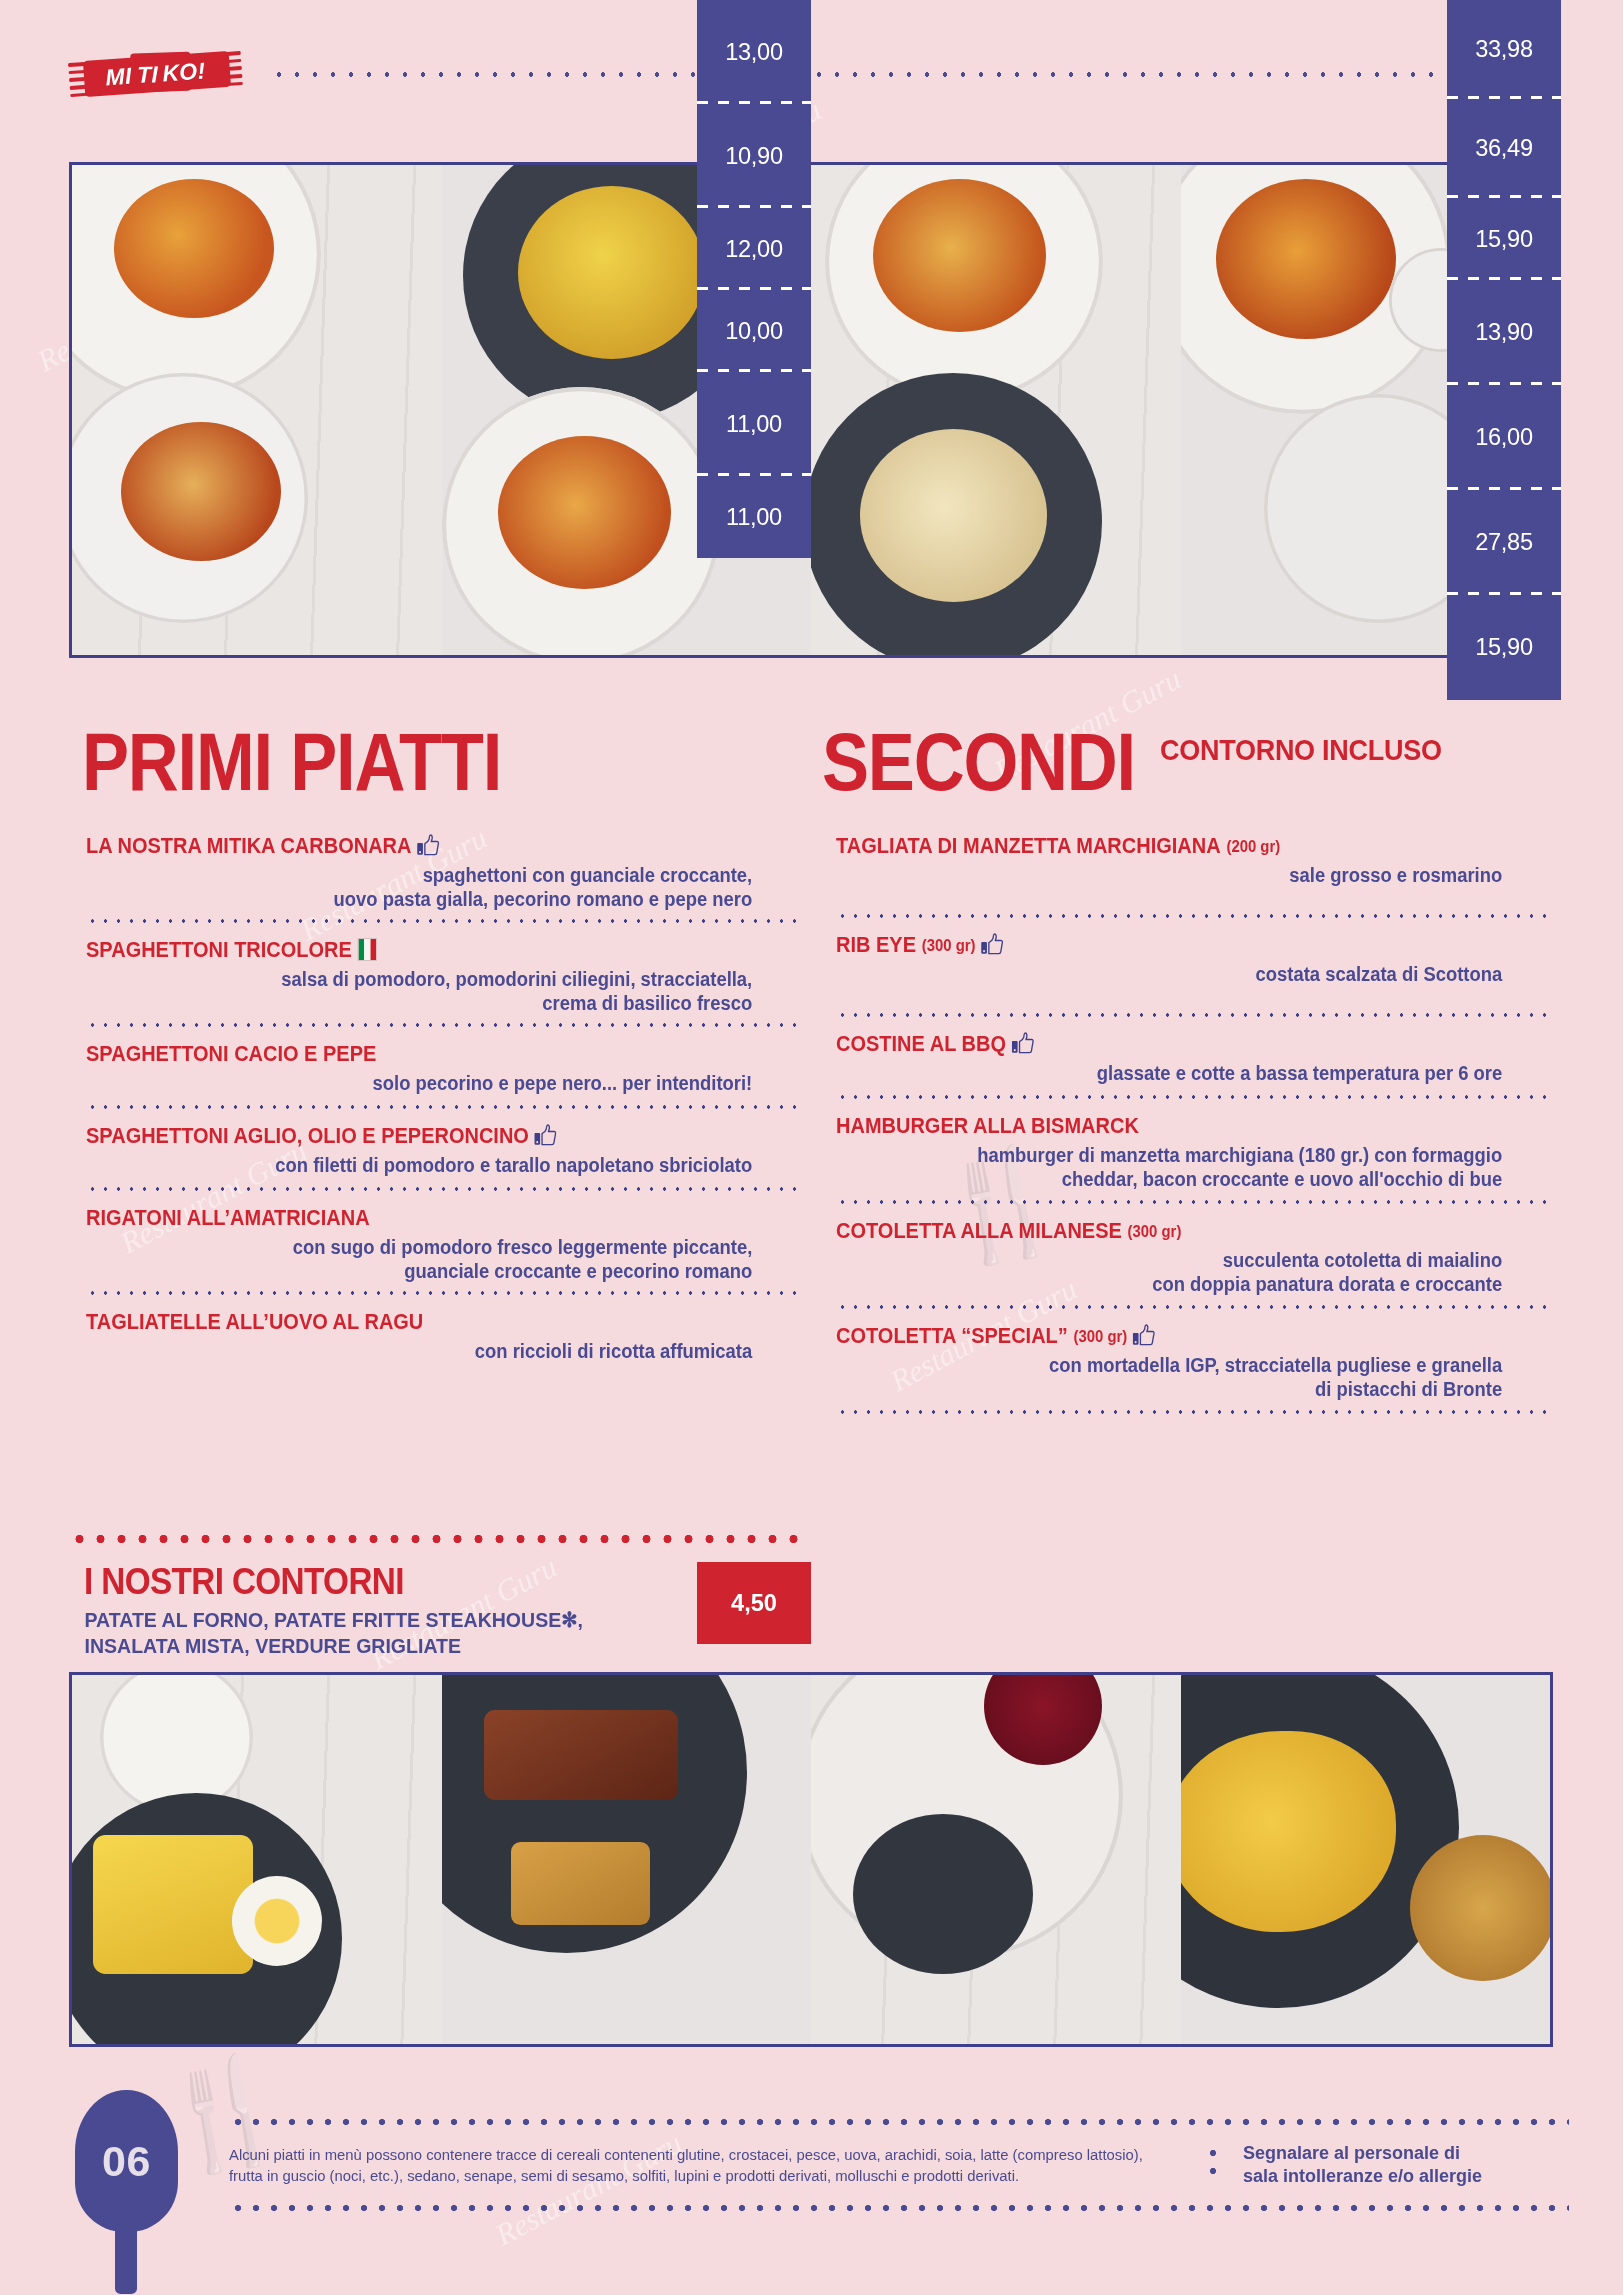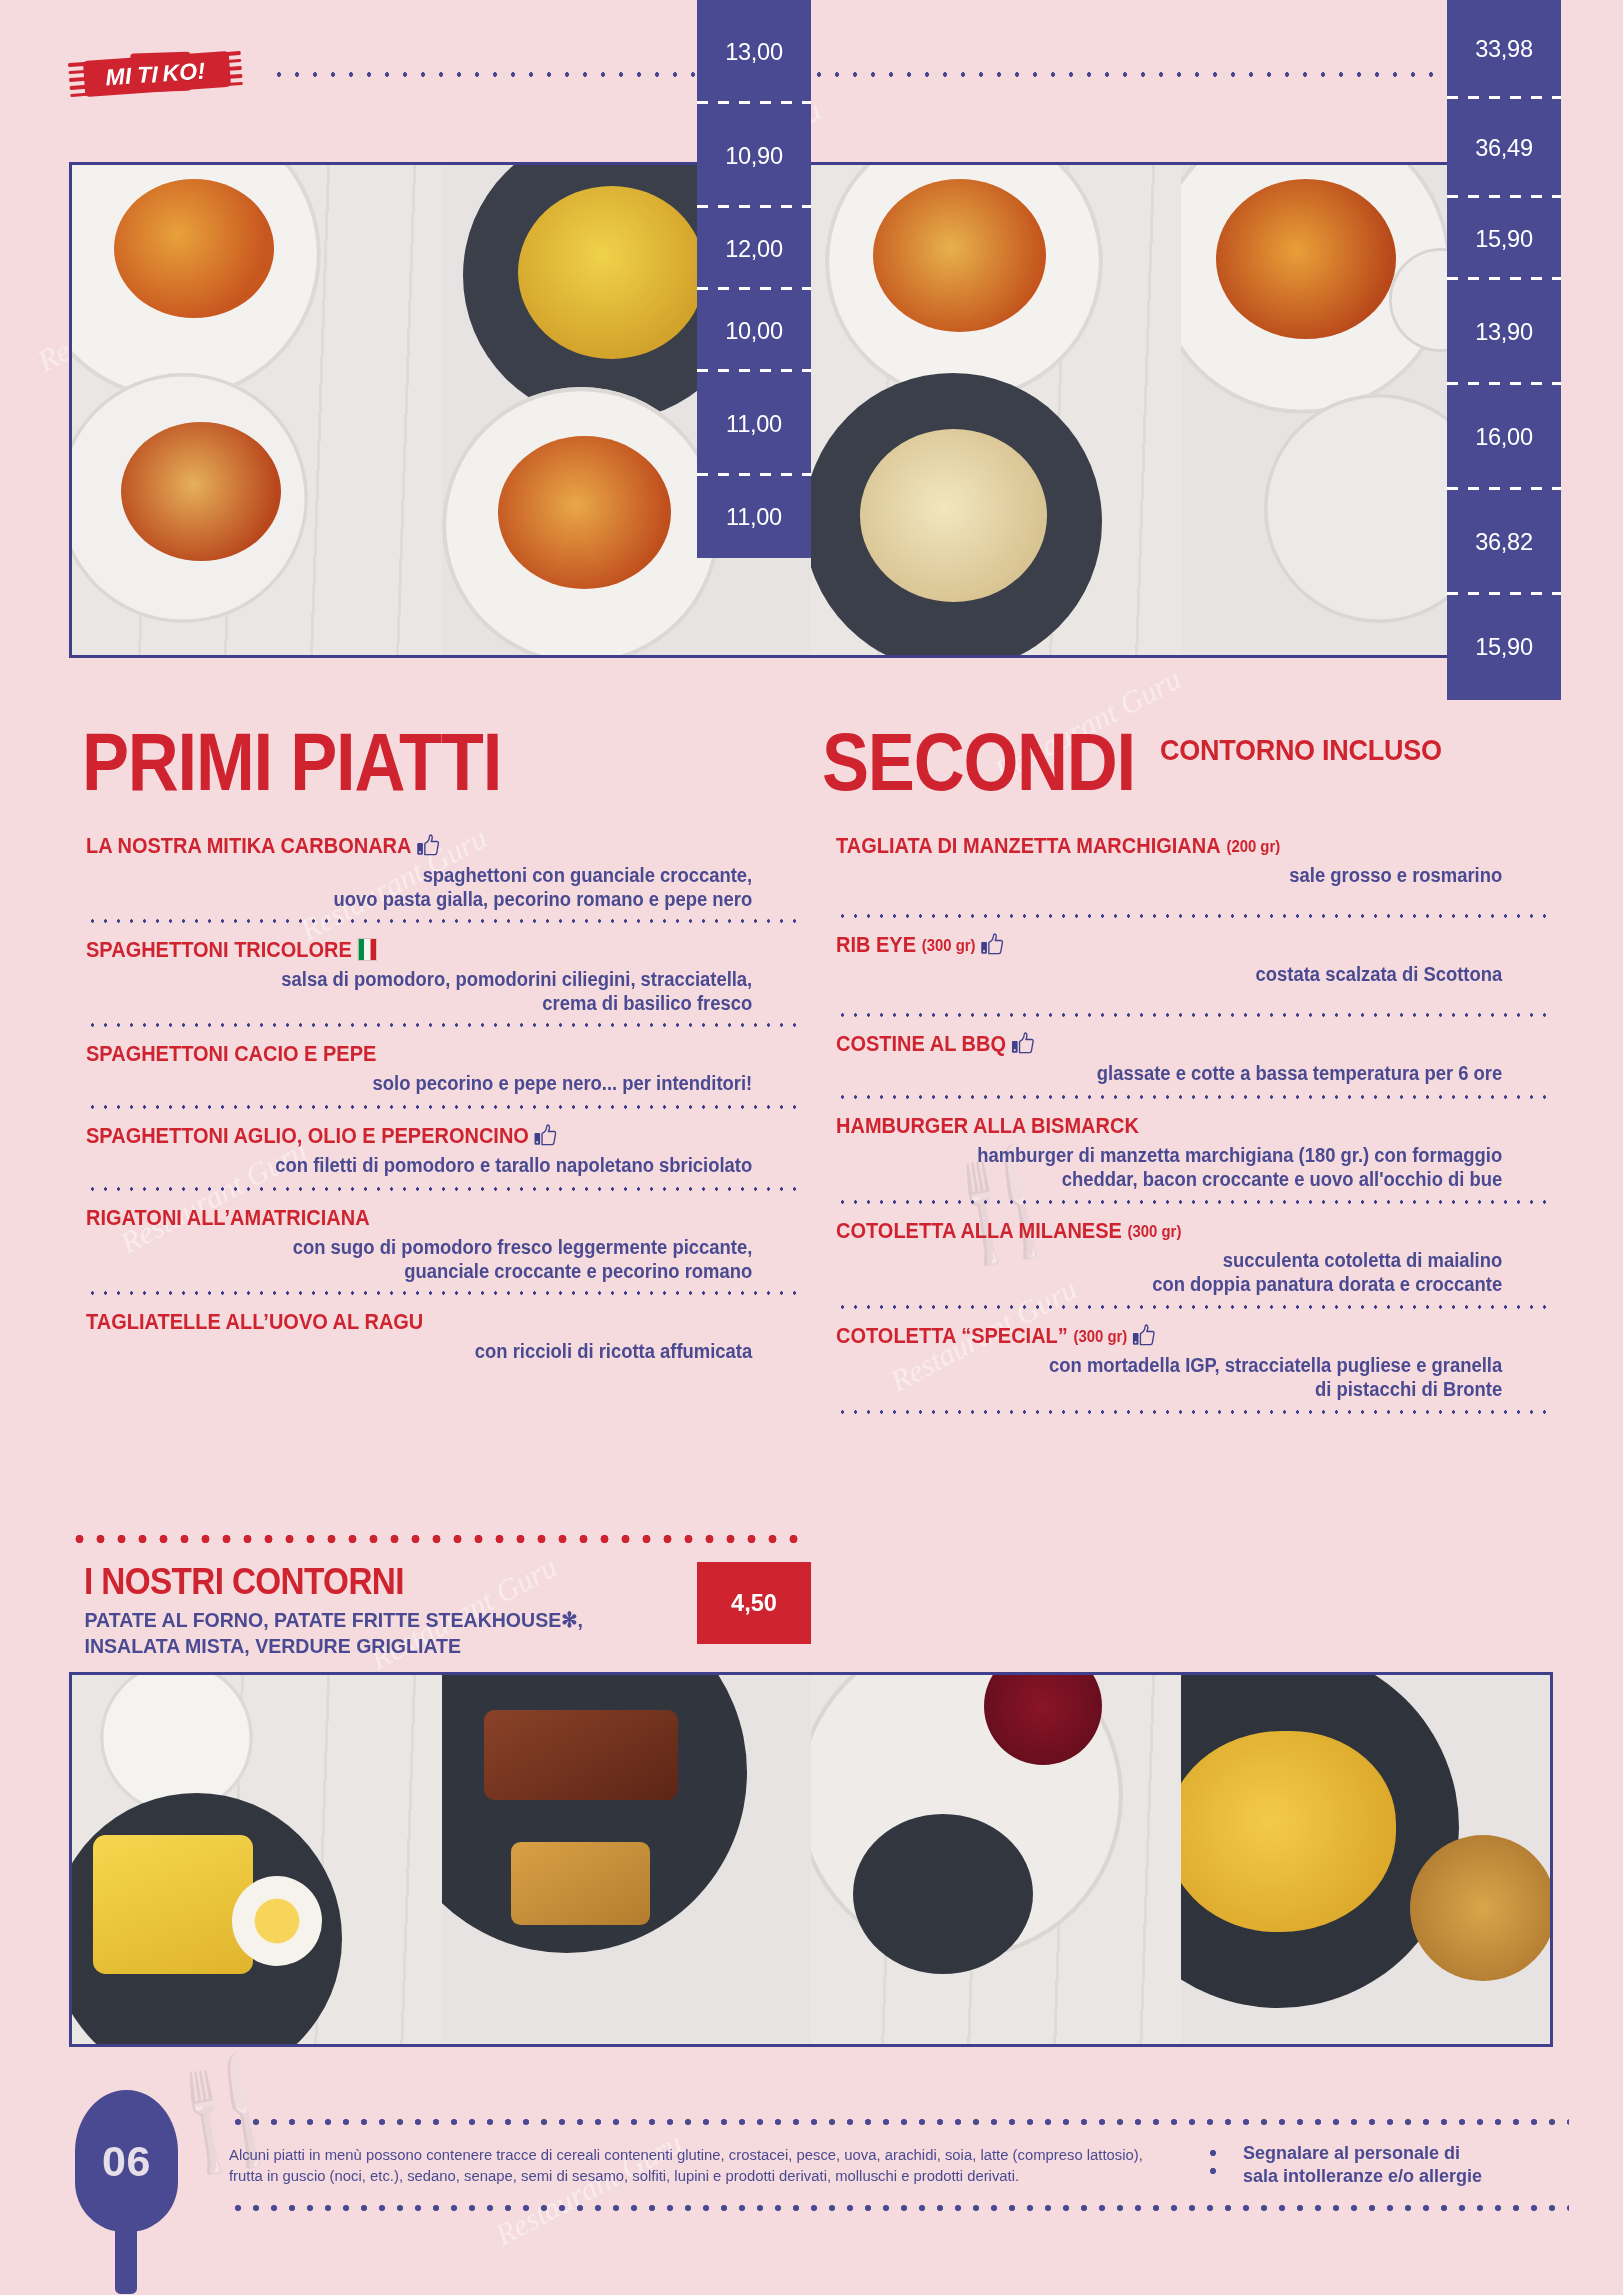--- a/index.html
+++ b/index.html
@@ -691,21 +691,21 @@
           <div class="sep-dots"></div>
         </div>
       </div>
   </div>
   <div class="price-col right-prices" id="secondi-prices">
       <div class="price-cell" style="height: 99px;">33,98</div>
       <div class="price-cell" style="height: 99px;">36,49</div>
       <div class="price-cell" style="height: 82px;">15,90</div>
       <div class="price-cell" style="height: 105px;">13,90</div>
       <div class="price-cell" style="height: 105px;">16,00</div>
-      <div class="price-cell" style="height: 105px;">36,82</div>
+      <div class="price-cell" style="height: 105px;">27,85</div>
       <div class="price-cell" style="height: 105px;">15,90</div>
     </div>
 
   <div class="contorni">
     <div class="contorni-topdots"></div>
     <div class="contorni-title">I NOSTRI CONTORNI</div>
     <div class="contorni-list">PATATE AL FORNO, PATATE FRITTE STEAKHOUSE✻,
 INSALATA MISTA, VERDURE GRIGLIATE</div>
     <div class="contorni-price">4,50</div>
   </div>

